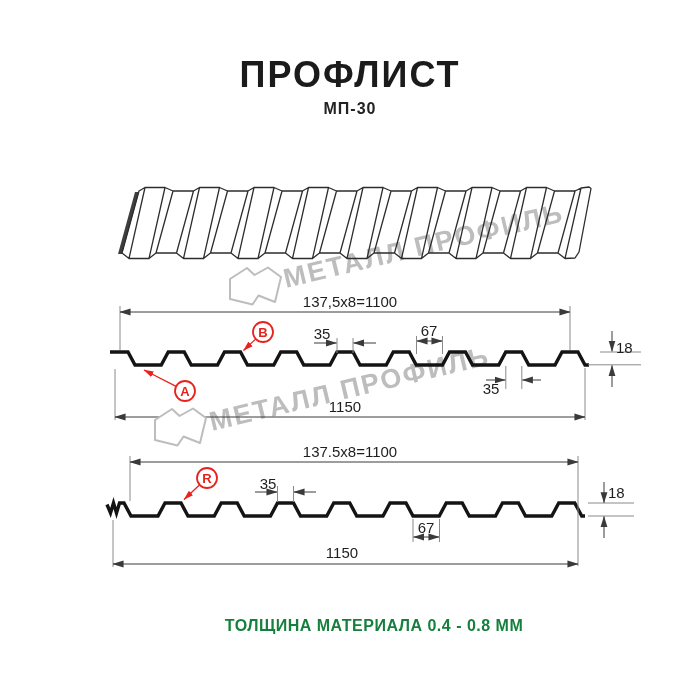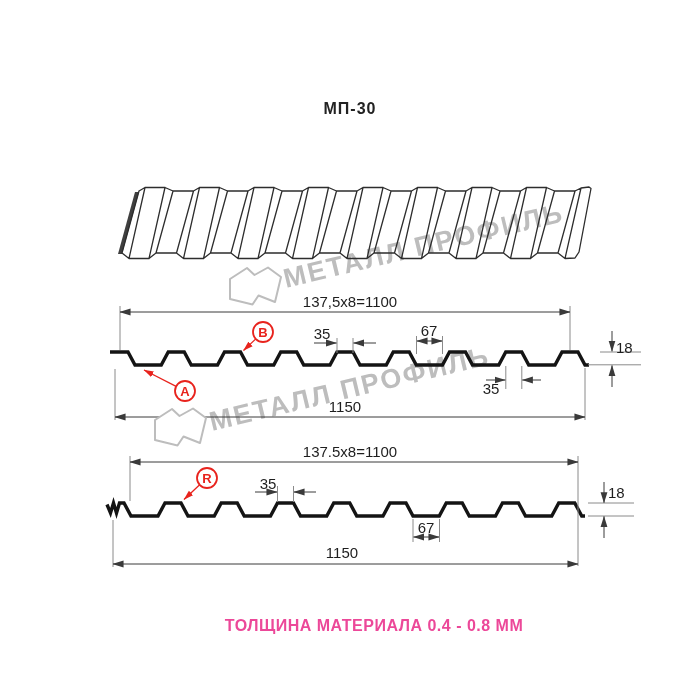--- a/index.html
+++ b/index.html
@@ -3,41 +3,42 @@
 <meta charset="utf-8">
 <style>
   html,body{margin:0;padding:0;background:#ffffff;}
   .page{position:relative;width:700px;height:700px;background:#fff;overflow:hidden;
         font-family:"Liberation Sans",sans-serif;}
   .title{position:absolute;top:54px;left:0;right:0;text-align:center;
          font-size:36px;font-weight:800;letter-spacing:2px;color:#1b1b1b;}
   .subtitle{position:absolute;top:100px;left:0;right:0;text-align:center;
          font-size:16px;font-weight:700;letter-spacing:1px;color:#222;}
   .caption{position:absolute;top:617px;left:0;right:0;text-align:center;
-         font-size:16px;font-weight:600;letter-spacing:.5px;color:#ec4899;padding-left:48px;}
+         font-size:16px;font-weight:600;letter-spacing:.5px;color:#15803d;padding-left:48px;}
   svg{position:absolute;left:0;top:0;}
   .sheet{stroke:#2d2d2d;stroke-width:1.3;fill:none;stroke-linejoin:round;stroke-linecap:round;}
   .profile{stroke:var(--profile,#141414);stroke-width:3.4;fill:none;stroke-linejoin:miter;}
   .dim{stroke:var(--line,#3a3a3a);stroke-width:1;fill:none;}
   .ext{stroke:#8a8a8a;stroke-width:1;fill:none;}
   .dt{font-family:"Liberation Sans",sans-serif;font-size:15px;fill:#1e1e1e;text-anchor:middle;}
   .dt.start{text-anchor:start;}
   .mkc{fill:#ffffff;stroke:var(--red,#e8231d);stroke-width:1.8;}
   .mkt{font-family:"Liberation Sans",sans-serif;font-size:13px;font-weight:bold;
        fill:var(--red,#e8231d);text-anchor:middle;}
   .leader{stroke:var(--red,#e8231d);stroke-width:1.3;fill:none;}
   .wm{font-family:"Liberation Sans",sans-serif;font-size:27px;font-weight:bold;
       fill:var(--wm,#bdbdbd);letter-spacing:2px;}
   .logo{fill:#ffffff;stroke:var(--wm,#bdbdbd);stroke-width:2;stroke-linejoin:round;}
 </style>
 </head>
 <body>
 
 <div class="page" style="--red: #e8231d; --line: #3a3a3a; --profile: #141414; --wm: #bdbdbd;">
 
+  <div class="title">ПРОФЛИСТ</div>
   <div class="subtitle">МП-30</div>
 
   <svg width="700" height="700" viewBox="0 0 700 700">
     <defs>
       <marker id="arr" viewBox="0 0 10 7" refX="9.6" refY="3.5" markerWidth="11" markerHeight="8" markerUnits="userSpaceOnUse" orient="auto-start-reverse">
         <path d="M10,3.5 L0,0.4 L0,6.6 z" fill="#3a3a3a"></path>
       </marker>
       <marker id="arrR" viewBox="0 0 10 7" refX="9.6" refY="3.5" markerWidth="10" markerHeight="7" markerUnits="userSpaceOnUse" orient="auto-start-reverse">
         <path d="M10,3.5 L0,0.4 L0,6.6 z" fill="#e8231d"></path>
       </marker>

